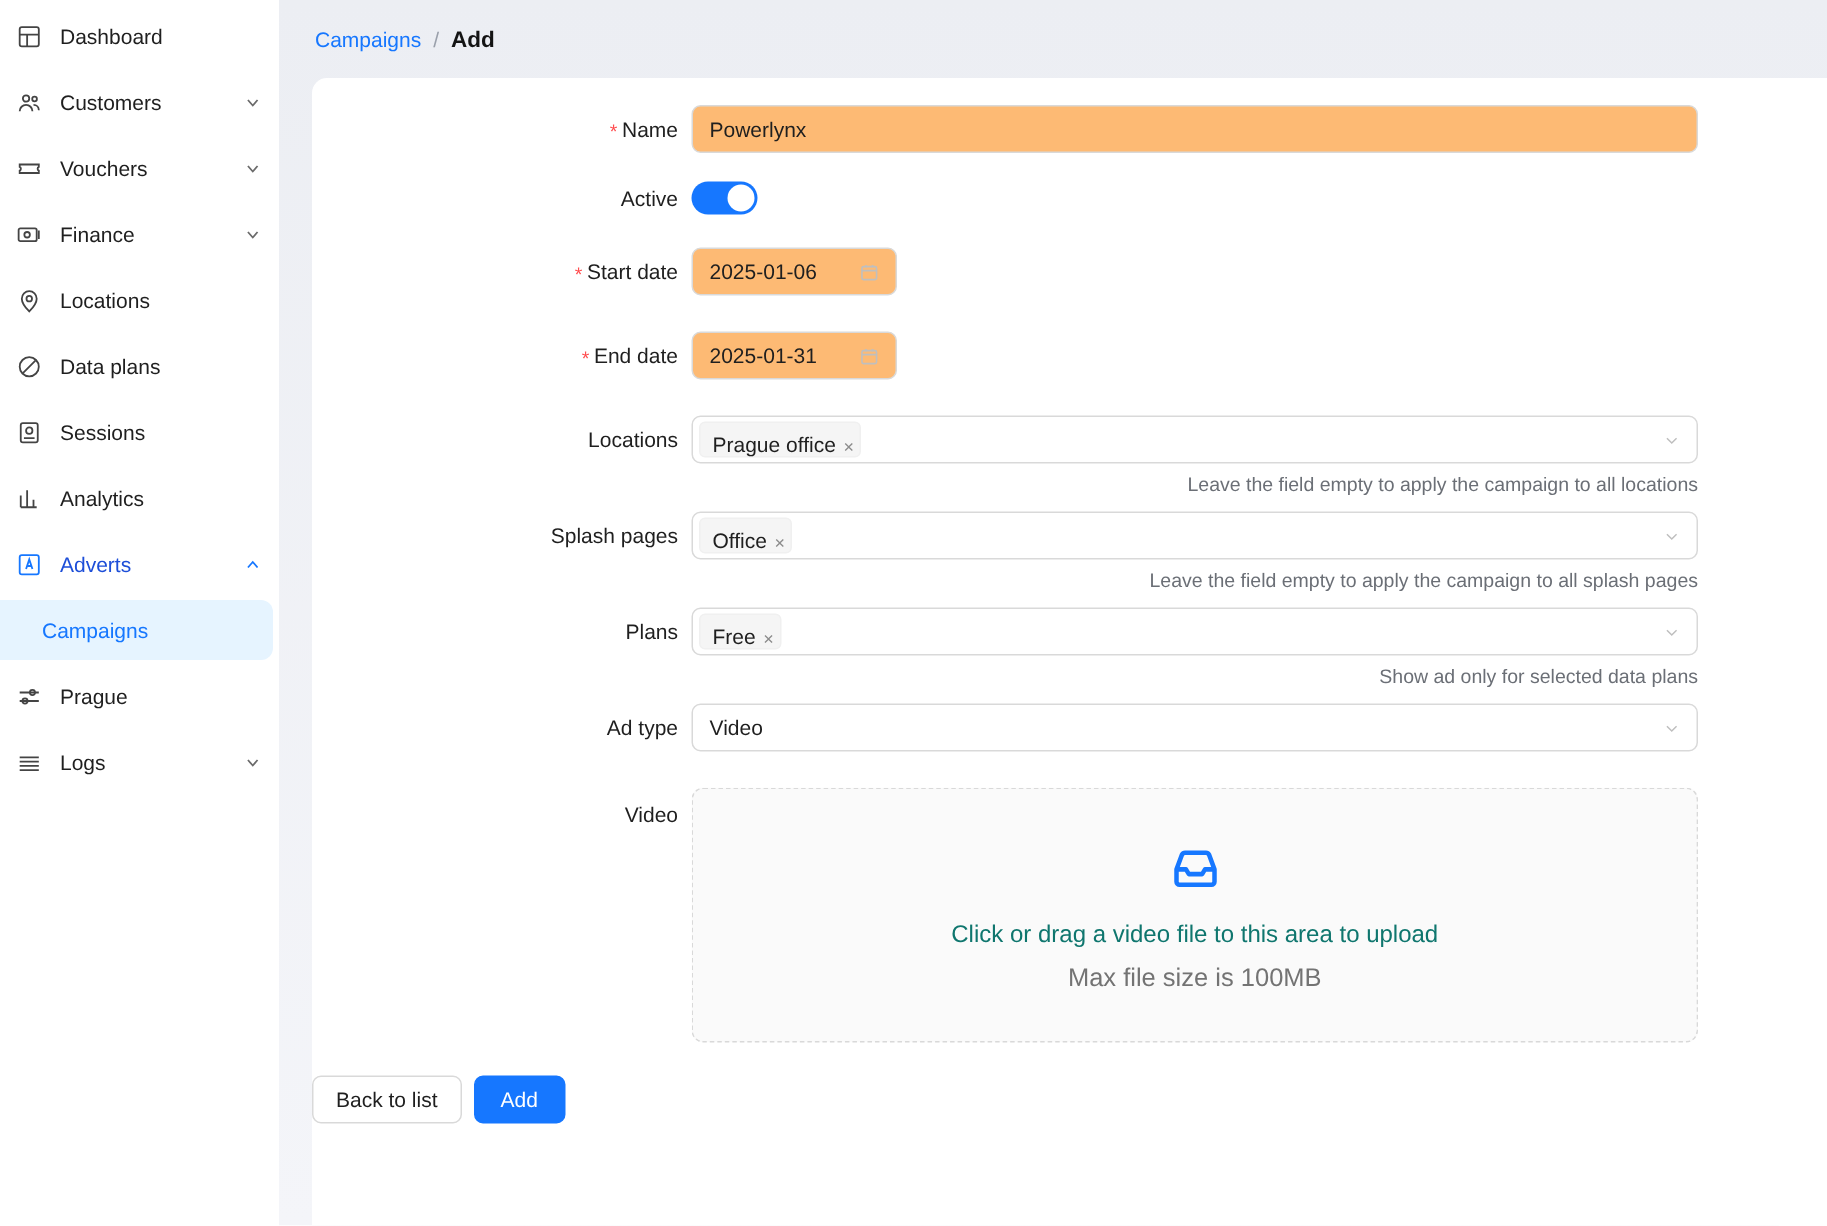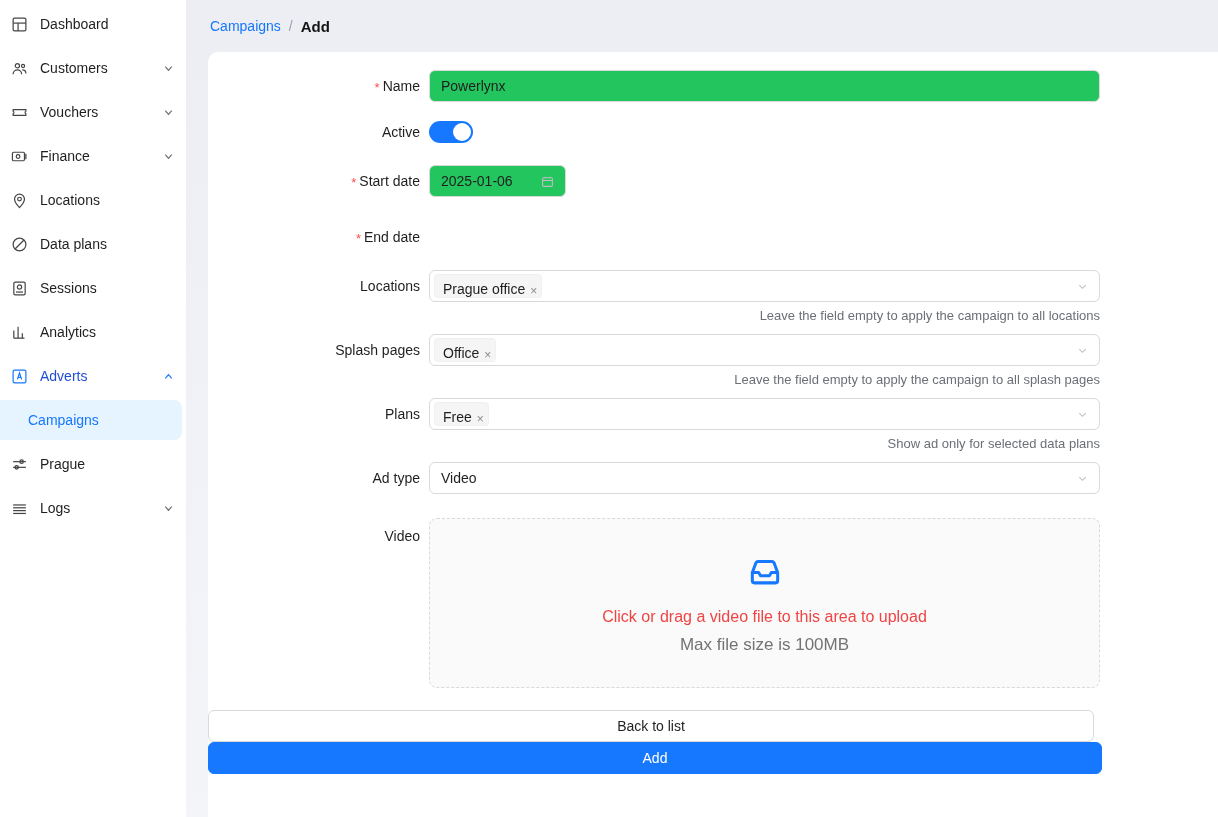--- a/index.html
+++ b/index.html
@@ -105,20 +105,21 @@
     padding-top: 18px;
     overflow: hidden;
   }
 
   
   .form { width: 100%; }
   .row {
     display: flex;
     align-items: flex-start;
     margin-bottom: 14px;
+    padding-left: 32px;
   }
   .label-col {
     width: 221px;
     flex: 0 0 221px;
     text-align: right;
     padding-right: 9px;
     padding-top: 8px;
     font-size: 14px;
     color: #1f1f1f;
     line-height: 16px;
@@ -130,21 +131,21 @@
   .inp {
     width: 671px;
     height: 32px;
     border: 1px solid #d9d9d9;
     border-radius: 6px;
     padding: 0 11px;
     font-size: 14px;
     color: #1f1f1f;
     display: flex;
     align-items: center;
-    background: #22c55e;
+    background: #fdba74;
     font-family: "Liberation Sans", sans-serif;
   }
   .inp.small { width: 137px; justify-content: space-between; }
   .inp .cal {
     color: #bfbfbf;
     width: 14px; height: 14px;
     display:flex; align-items:center; justify-content:center;
   }
 
   .select {
@@ -228,30 +229,29 @@
     border: 1px dashed #d9d9d9;
     border-radius: 8px;
     background: #fafafa;
     display: flex;
     flex-direction: column;
     align-items: center;
     justify-content: center;
     cursor: pointer;
   }
   .upload .u-icon { color: #1677ff; margin-bottom: 18px; }
-  .upload .u-main { font-size: 16px; color: #ef4444; margin-bottom: 9px; }
+  .upload .u-main { font-size: 16px; color: #0f766e; margin-bottom: 9px; }
   .upload .u-sub { font-size: 17px; color: #737373; }
 
   
   .footer {
     display: flex;
     justify-content: flex-start;
     padding-right: 116px;
     margin-top: 22px;
-    flex-direction: column;
   }
   .btn {
     height: 32px;
     border-radius: 6px;
     font-size: 14px;
     display: inline-flex;
     align-items: center;
     justify-content: center;
     cursor: pointer;
     font-family: "Liberation Sans", sans-serif;
@@ -480,20 +480,33 @@
                 </svg>
               </span>
             </div>
           </div>
         </div>
 
         <div class="row" style="margin-bottom:24px;">
           <div class="label-col">
             <span class="req">*</span><span>End date</span>
           </div>
+          <div class="field-col">
+            <div class="inp small">
+              <span>2025-01-31</span>
+              <span class="cal">
+                <svg width="13" height="13" viewBox="0 0 24 24" fill="none" stroke="currentColor" stroke-width="2">
+                  <rect x="3" y="5" width="18" height="16" rx="2"></rect>
+                    <line x1="3" y1="10" x2="21" y2="10"></line>
+                    <line x1="8" y1="3" x2="8" y2="6"></line>
+                    <line x1="16" y1="3" x2="16" y2="6"></line>
+                </svg>
+              </span>
+            </div>
+          </div>
         </div>
 
         <div class="row" style="margin-bottom:10px;">
           <div class="label-col">
             <span>Locations</span>
           </div>
           <div class="field-col">
             <div class="select">
               <span class="chip">
                 <span>Prague office</span>

